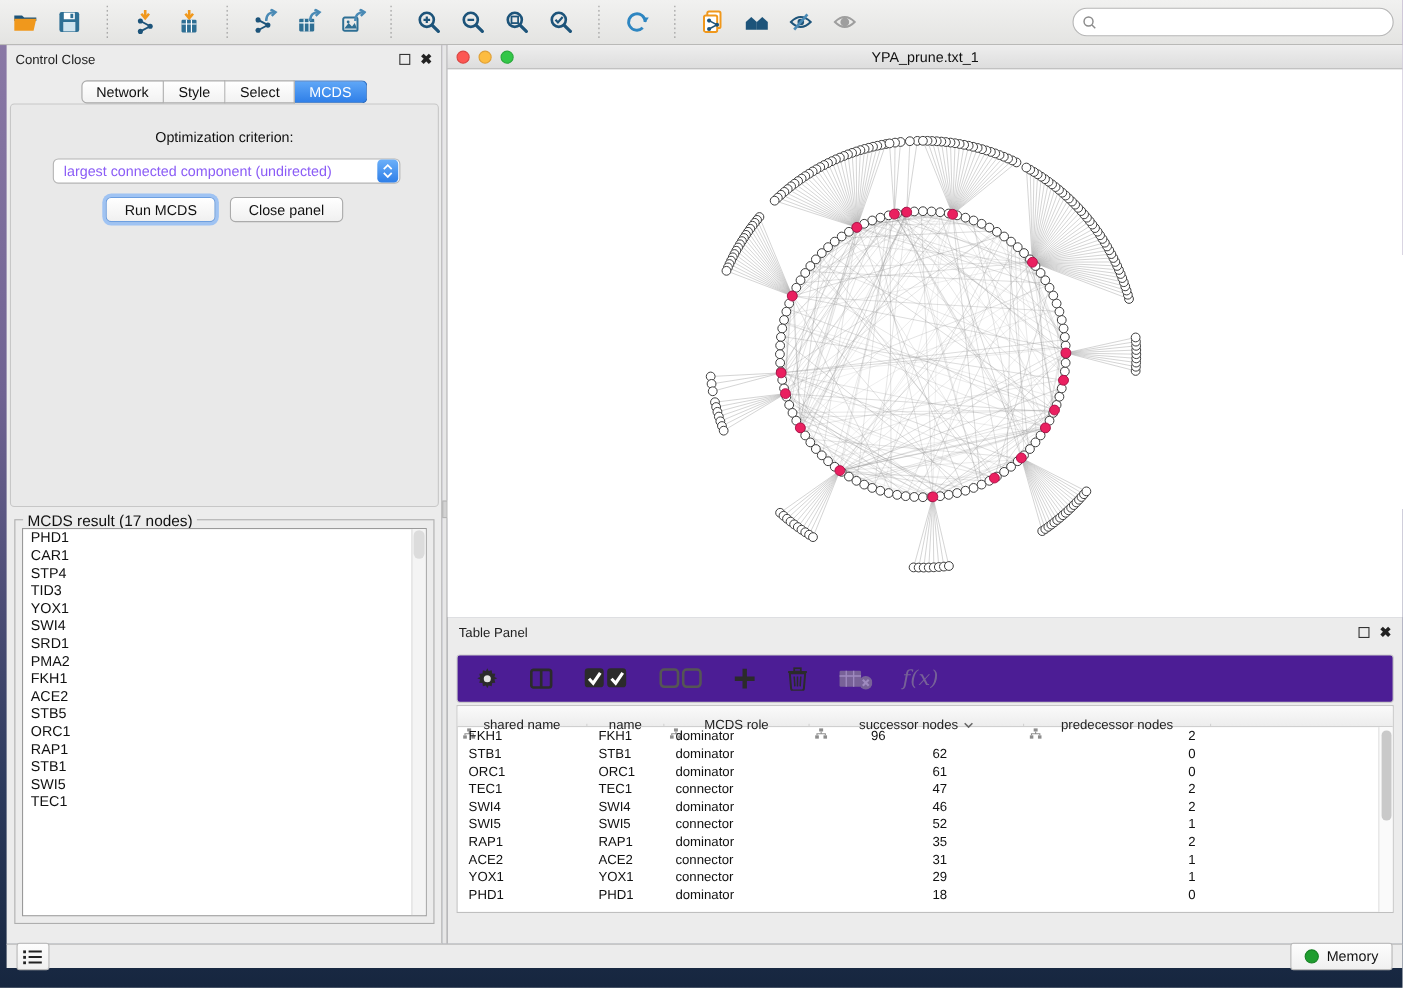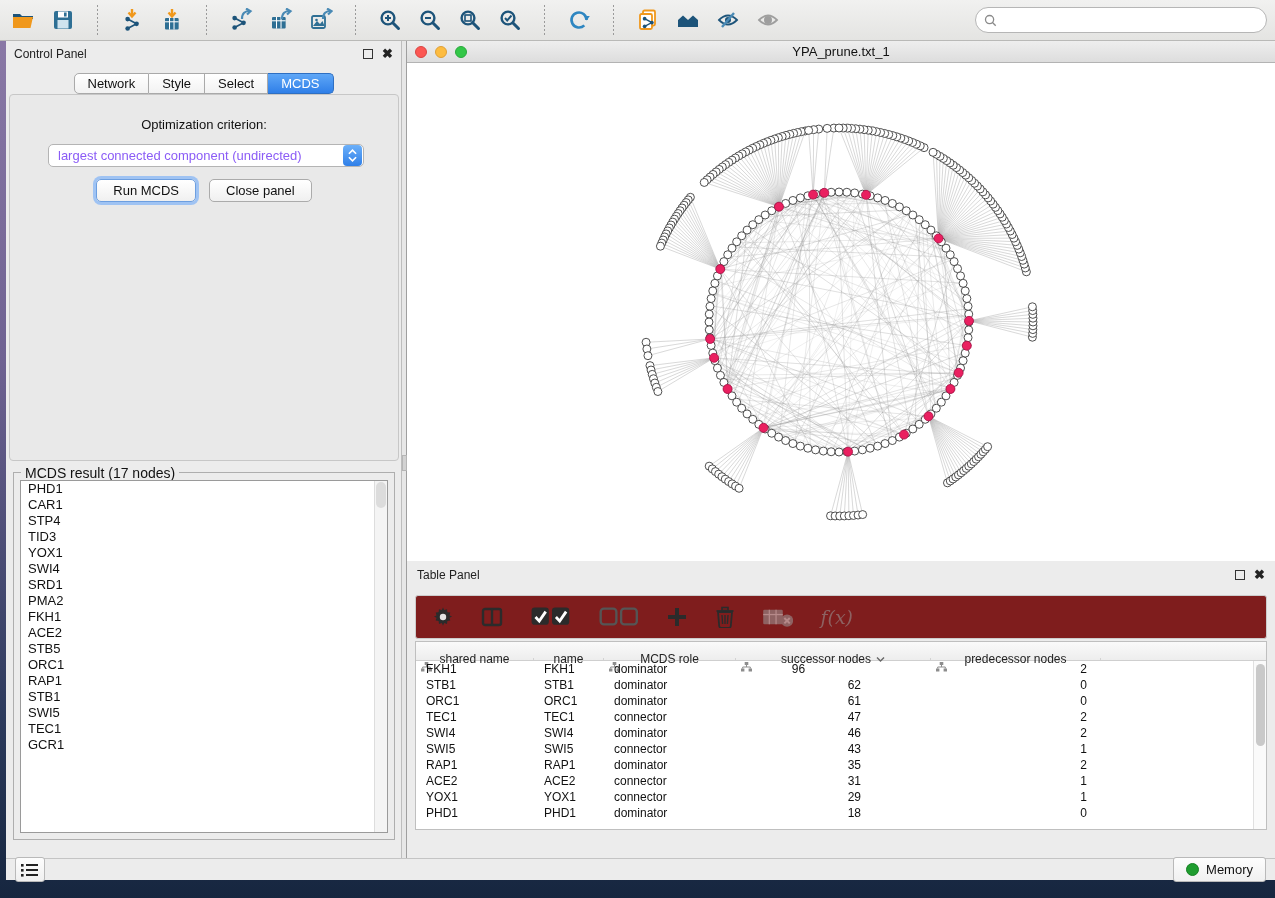--- a/index.html
+++ b/index.html
@@ -69,21 +69,21 @@
   .light { width:12px; height:12px; border-radius:50%; }
   .light.red { background:#fc5753; border:1px solid #d94542; }
   .light.yellow { background:#fdbc40; border:1px solid #dfa036; }
   .light.green { background:#33c748; border:1px solid #2aa93c; }
   .net-title { position:absolute; left:0; right:0; text-align:center; font-size:13px; color:#111; }
   .net-canvas { width:868px; height:498px; background:#fff; }
 
   
   .table-panel { position:absolute; left:407px; top:561px; width:868px; height:297px; background:#ececec; }
   .tp-header { height:28px; display:flex; align-items:center; padding:0 10px; }
-  .tp-toolbar { position:absolute; left:8px; top:34px; width:852px; height:44px; background:#7f1d1d;
+  .tp-toolbar { position:absolute; left:8px; top:34px; width:852px; height:44px; background:#4c1d95;
     border:1px solid #cccccc; border-radius:3px; display:flex; align-items:center; padding:16px 16px; gap:27px; }
   .tp-icon { display:flex; align-items:center; justify-content:center; height:30px; }
   .tp-icon svg { height:22px; }
   .tp-icon.disabled { opacity:.55; }
   .fx-label { font-family:"DejaVu Serif",serif; font-style:italic; font-size:19px; color:#9a9a9a; }
 
   .tbl { position:absolute; left:8px; top:80px; width:852px; height:189px; background:#fff; border:1px solid #bfbfbf; }
   .tbl-head { display:flex; height:19px; background:linear-gradient(#fafafa,#ededed); border-bottom:1px solid #cfcfcf; }
   .th { display:flex; align-items:center; justify-content:center; gap:5px; font-size:12px; color:#222;
     border-right:1px solid #d2d2d2; position:relative;margin-top:16px; }
@@ -281,21 +281,21 @@
     <svg width="13" height="13" viewBox="0 0 14 14">
       <circle cx="6" cy="6" r="4.4" fill="none" stroke="#8a8a8a" stroke-width="1.4"></circle>
       <line x1="9.4" y1="9.4" x2="12.6" y2="12.6" stroke="#8a8a8a" stroke-width="1.4"></line>
     </svg>
     <input type="text" placeholder="" style="">
   </div>
 </div>
 
 <div class="control-panel">
   <div class="panel-header">
-    <span class="panel-title">Control Panel</span>
+    <span class="panel-title">Control Close</span>
     <span class="win-btns">
       <span class="float-btn"></span>
       <span class="close-x">✖</span>
     </span>
   </div>
   <div class="cp-tabs-wrap">
       <div class="seg-tabs" id="cp-tabs">
         <div class="seg-tab">Network</div>
         <div class="seg-tab">Style</div>
         <div class="seg-tab">Select</div>
@@ -336,21 +336,20 @@
           <div class="mcds-item">SRD1</div>
           <div class="mcds-item">PMA2</div>
           <div class="mcds-item">FKH1</div>
           <div class="mcds-item">ACE2</div>
           <div class="mcds-item">STB5</div>
           <div class="mcds-item">ORC1</div>
           <div class="mcds-item">RAP1</div>
           <div class="mcds-item">STB1</div>
           <div class="mcds-item">SWI5</div>
           <div class="mcds-item">TEC1</div>
-          <div class="mcds-item">GCR1</div>
         </div>
       <div class="mcds-scroll">
           <div class="thumb"></div>
         </div>
     </div>
   </div>
 </div>
 
 <div class="v-splitter">
     <div class="v-grip"></div>
@@ -1238,21 +1237,21 @@
           <div class="td" style="width: 118px; padding-left: 10px;">SWI4</div>
           <div class="td" style="width: 70px; padding-left: 10px;">SWI4</div>
           <div class="td" style="width: 132px; padding-left: 10px;">dominator</div>
           <div class="td" style="width: 195px; text-align: right; padding-right: 70px;">46</div>
           <div class="td" style="width: 170px; text-align: right; padding-right: 14px;">2</div>
         </div>
         <div class="tr">
           <div class="td" style="width: 118px; padding-left: 10px;">SWI5</div>
           <div class="td" style="width: 70px; padding-left: 10px;">SWI5</div>
           <div class="td" style="width: 132px; padding-left: 10px;">connector</div>
-          <div class="td" style="width: 195px; text-align: right; padding-right: 70px;">43</div>
+          <div class="td" style="width: 195px; text-align: right; padding-right: 70px;">52</div>
           <div class="td" style="width: 170px; text-align: right; padding-right: 14px;">1</div>
         </div>
         <div class="tr">
           <div class="td" style="width: 118px; padding-left: 10px;">RAP1</div>
           <div class="td" style="width: 70px; padding-left: 10px;">RAP1</div>
           <div class="td" style="width: 132px; padding-left: 10px;">dominator</div>
           <div class="td" style="width: 195px; text-align: right; padding-right: 70px;">35</div>
           <div class="td" style="width: 170px; text-align: right; padding-right: 14px;">2</div>
         </div>
         <div class="tr">

